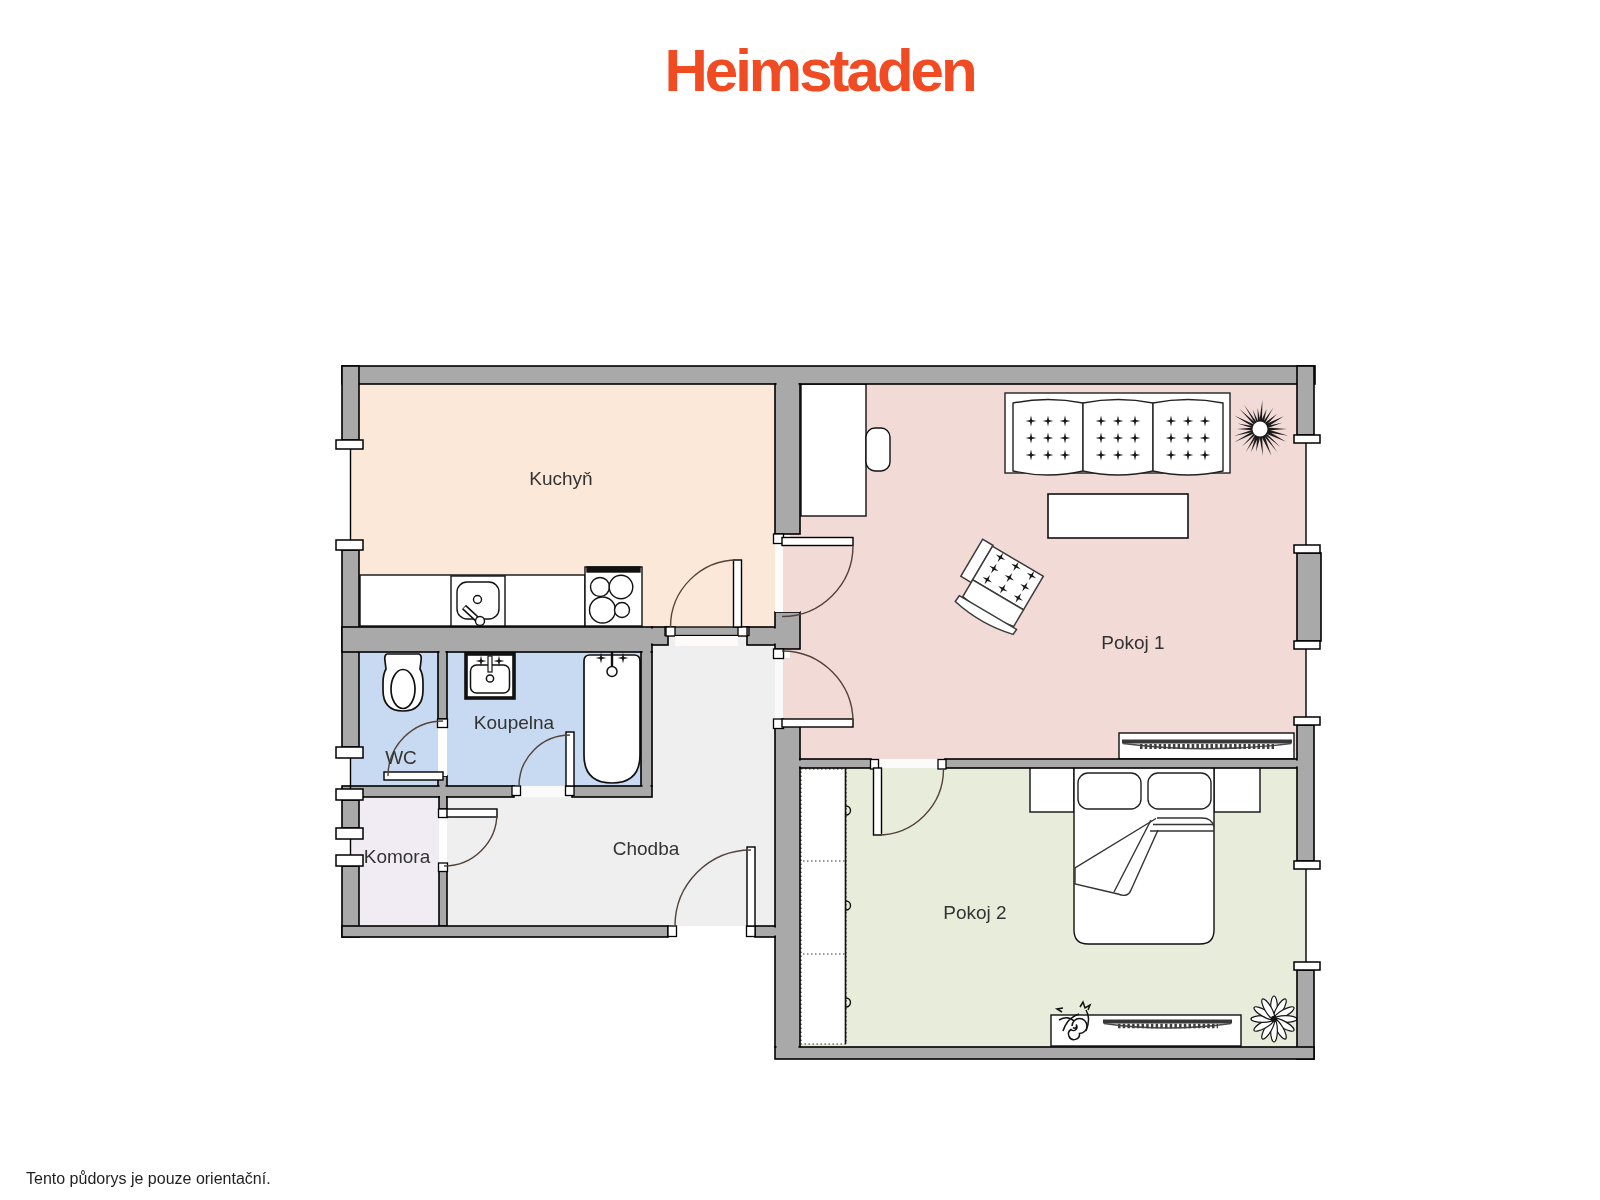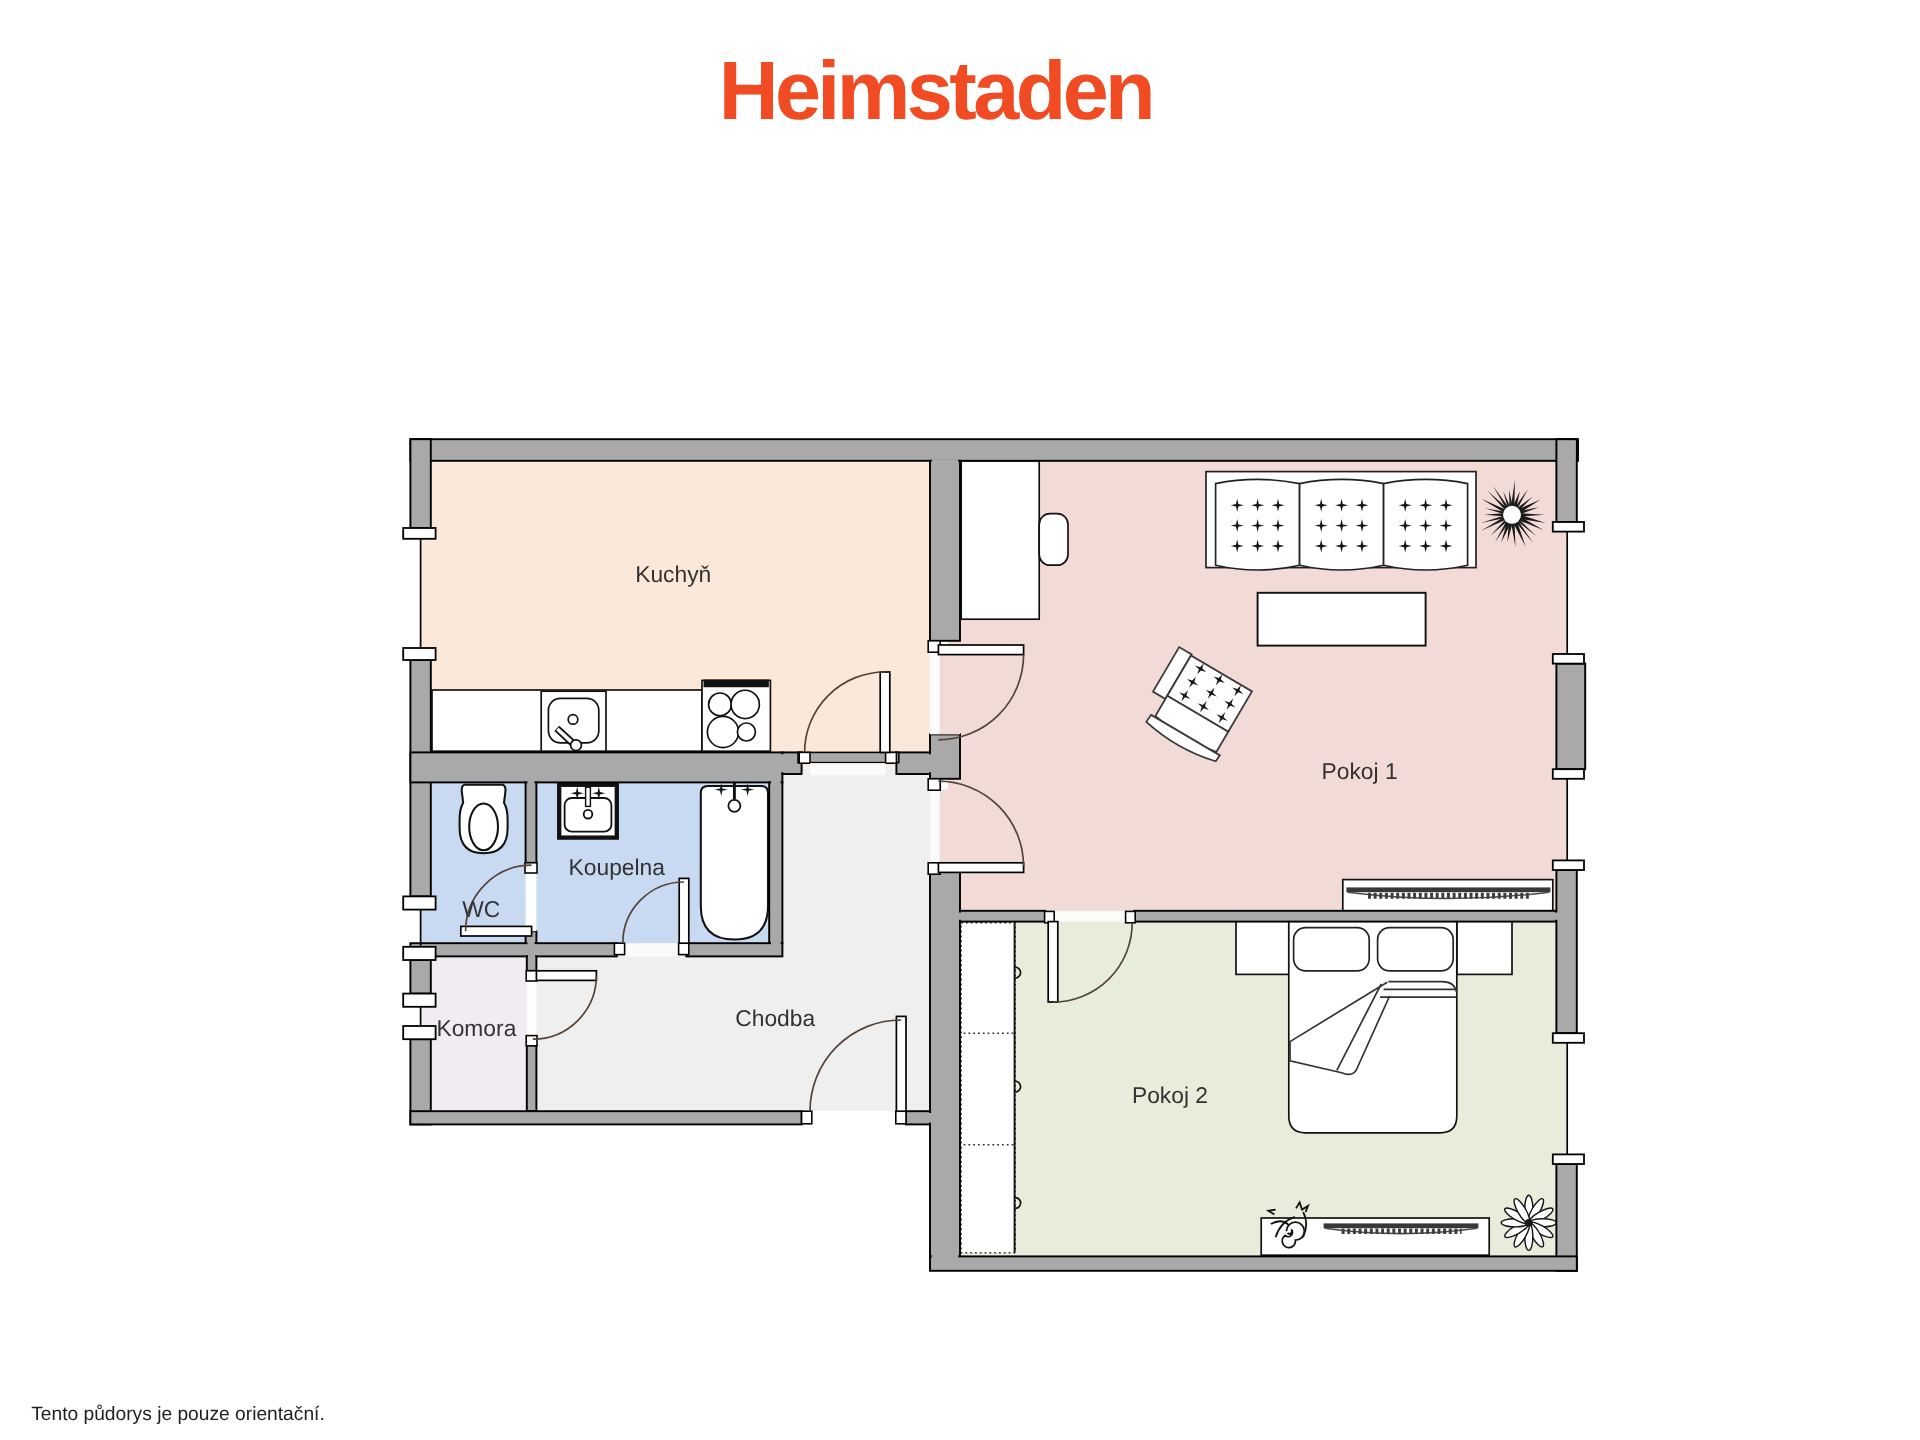--- a/index.html
+++ b/index.html
@@ -1,18 +1,18 @@
 <!DOCTYPE html>
 <html><head>
 <meta charset="utf-8">
 <style>
   html,body{margin:0;padding:0;background:#ffffff;width:1600px;height:1200px;overflow:hidden;}
   .logo{position:absolute;left:0;top:36px;width:1559px;text-align:center;
-        font-family:"Liberation Sans",sans-serif;font-weight:bold;font-size:69px;
-        letter-spacing:-3px;color:#f04b23;}
+        font-family:"Liberation Sans",sans-serif;font-weight:bold;font-size:60px;
+        letter-spacing:-3px;color:#f04b23;padding-left:40px;}
   .note{position:absolute;left:0;top:1170px;width:1600px;text-align:left;
         font-family:"Liberation Sans",sans-serif;font-size:16px;color:#1f1f1f;margin-left:26px;}
   svg{position:absolute;left:0;top:0;}
   text{font-family:"Liberation Sans",sans-serif;fill:#333333;}
 </style>
 </head>
 <body>
 
 <div class="logo">Heimstaden</div>
 <svg width="1600" height="1200" viewBox="0 0 1600 1200">

